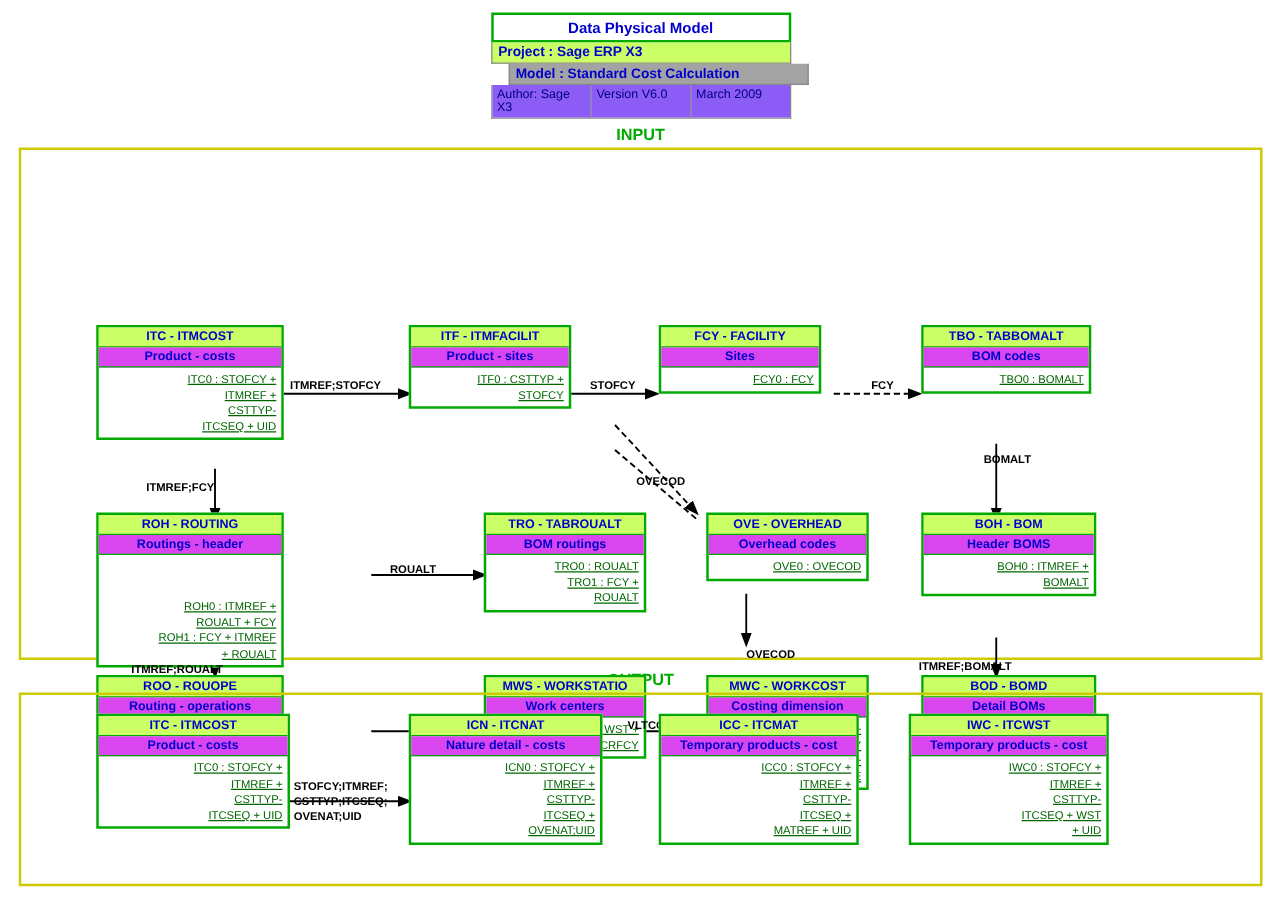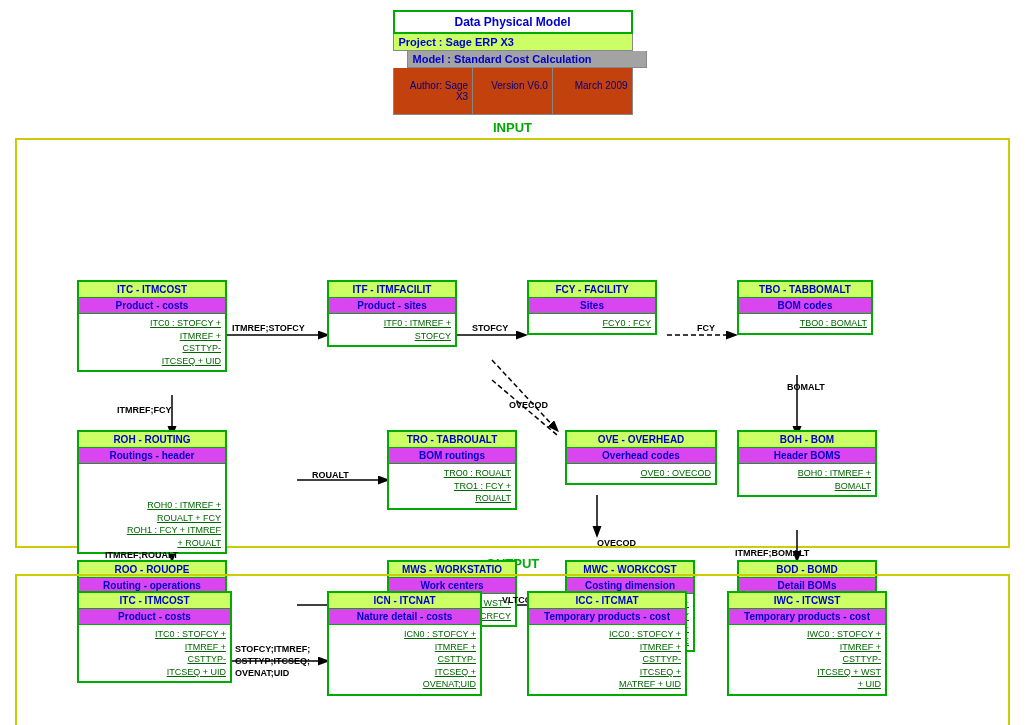--- a/index.html
+++ b/index.html
@@ -52,26 +52,26 @@
       margin-left: 28px;
     }
     .header-meta {
       display: flex;
       width: 240px;
       border: 1px solid #888;
       border-top: none;
     }
     .header-meta-item {
       flex: 1;
-      background: #c2410c;
+      background: #8b5cf6;
       color: #000080;
       font-size: 10px;
-      padding: 12px 4px;
+      padding: 2px 4px;
       border-right: 1px solid #888;
-      text-align: right;
+      text-align: left;
     }
     .header-meta-item:last-child { border-right: none; }
 
     
     .section-label {
       text-align: center;
       color: #00aa00;
       font-weight: bold;
       font-size: 13px;
       margin: 5px 0 3px 0;
@@ -200,21 +200,21 @@
 ITMREF +
 CSTTYP-
 ITCSEQ + UID</div>
   </div>
 
   <div class="arrow-label" style="left:215px;top:183px;">ITMREF;STOFCY</div>
 
   <div class="entity" style="left:310px;top:140px;width:130px;">
     <div class="entity-header">ITF - ITMFACILIT</div>
     <div class="entity-subheader">Product - sites</div>
-    <div class="entity-body" style="white-space:pre-line;">ITF0 : ITMREF +
+    <div class="entity-body" style="white-space:pre-line;">ITF0 : CSTTYP +
 STOFCY</div>
   </div>
 
   <div class="arrow-label" style="left:455px;top:183px;">STOFCY</div>
 
   <div class="entity" style="left:510px;top:140px;width:130px;">
     <div class="entity-header">FCY - FACILITY</div>
     <div class="entity-subheader">Sites</div>
     <div class="entity-body" style="white-space:pre-line;">FCY0 : FCY</div>
   </div>
@@ -245,21 +245,21 @@
   <div class="entity" style="left:370px;top:290px;width:130px;">
     <div class="entity-header">TRO - TABROUALT</div>
     <div class="entity-subheader">BOM routings</div>
     <div class="entity-body" style="white-space:pre-line;">TRO0 : ROUALT
 TRO1 : FCY +
 ROUALT</div>
   </div>
 
   <div class="arrow-label" style="left:492px;top:260px;">OVECOD</div>
 
-  <div class="entity" style="left:548px;top:290px;width:152px;">
+  <div class="entity" style="left:548px;top:290px;width:130px;">
     <div class="entity-header">OVE - OVERHEAD</div>
     <div class="entity-subheader">Overhead codes</div>
     <div class="entity-body" style="white-space:pre-line;">OVE0 : OVECOD</div>
   </div>
 
   <div class="entity" style="left:720px;top:290px;width:140px;">
     <div class="entity-header">BOH - BOM</div>
     <div class="entity-subheader">Header BOMS</div>
     <div class="entity-body" style="white-space:pre-line;">BOH0 : ITMREF +
 BOMALT</div>

